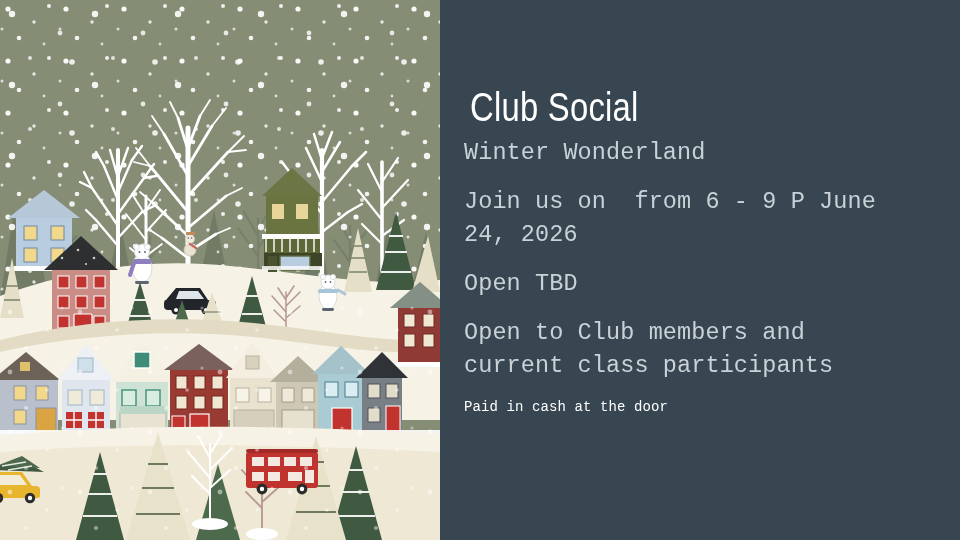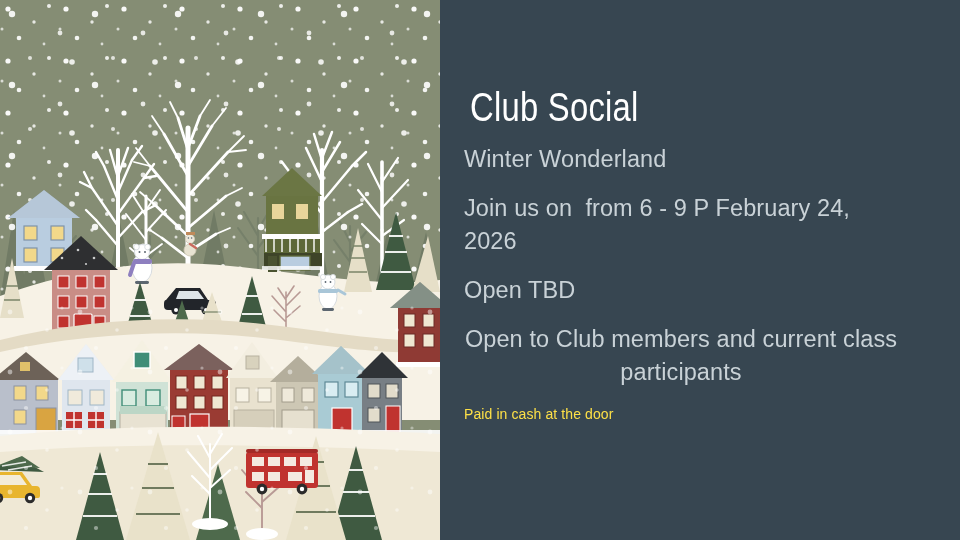--- a/index.html
+++ b/index.html
@@ -52,34 +52,34 @@
     white-space: nowrap;
   }
   #body-block {
     position: absolute;
     left: 24px;
     top: 124px;
     width: 434px;
   }
   .body-line {
     color: #c9d2d7;
-    font-family: Liberation Sans, sans-serif;
+    font-family: Liberation Mono, monospace;
     font-size: 23.5px;
     line-height: 33px;
-    margin: 11px 0 16px 0;
+    margin: 4px 0 16px 0;
     white-space: pre-wrap;
     letter-spacing: 0.1px;
   }
-  .body-line.wrap { margin-bottom: 16px; text-align: center; }
+  .body-line.wrap { margin-bottom: 16px; }
   .body-line.small {
     font-size: 14px;
     line-height: 19px;
     margin-top: 4px;
     margin-bottom: 0;
-    color: #fde047;
+    color: #ffffff;
   }
 </style>
 </head>
 <body>
 
 <div id="slide">
 
   <div id="illustration">
     <svg width="440" height="540" viewBox="0 0 440 540" xmlns="http://www.w3.org/2000/svg">
       <defs>
@@ -489,21 +489,21 @@
     </svg>
   </div>
 
   <div id="text-panel">
 
     <h1 id="slide-title">Club Social</h1>
 
     <div id="body-block">
       <p class="body-line">Winter Wonderland</p>
 
-      <p class="body-line">Join us on  from 6 - 9 P February 24, 2026</p>
+      <p class="body-line">Join us on  from 6 - 9 P June 24, 2026</p>
 
       <p class="body-line">Open TBD</p>
 
       <p class="body-line wrap">Open to Club members and current class participants</p>
 
 
       <p class="body-line small">Paid in cash at the door</p>
     </div>
   </div>
 </div>

